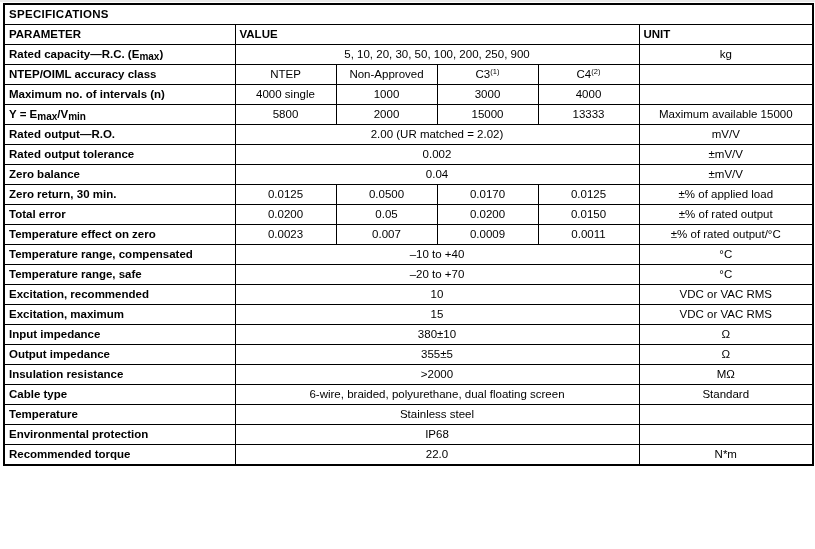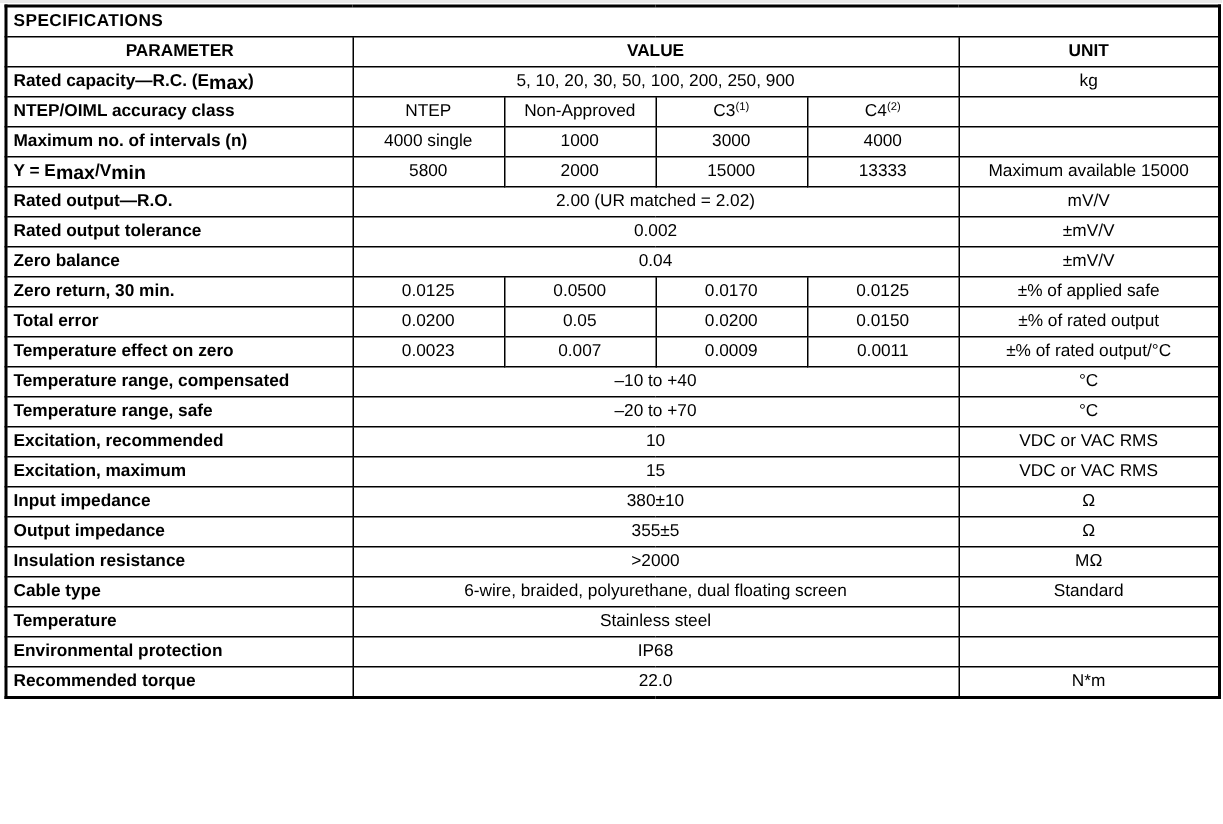--- a/index.html
+++ b/index.html
@@ -44,33 +44,33 @@
     height: 17px;
     font-size: 14px;
     font-weight: bold;
     text-align: left;
     padding-left: 6px;
     border-bottom: 3px solid #000000;
     letter-spacing: 0.3px;
   }
   td.head-cell {
     font-weight: bold;
-    text-align: center;
+    text-align: left;
   }
   td.param {
     font-weight: bold;
     text-align: left;
     padding-left: 6px;
   }
   td.val, td.unit {
     text-align: center;
     font-weight: normal;
   }
   sub {
-    font-size: 13px;
+    font-size: 10px;
     vertical-align: -2px;
     line-height: 0;
   }
   sup {
     font-size: 7.5px;
     vertical-align: 4px;
     line-height: 0;
   }
   
   .top-strip {
@@ -149,21 +149,21 @@
             <td class="param">Zero balance</td>
             <td class="val" colspan="4">0.04</td>
             <td class="unit">±mV/V</td>
           </tr>
           <tr>
             <td class="param">Zero return, 30 min.</td>
             <td class="val">0.0125</td>
             <td class="val">0.0500</td>
             <td class="val">0.0170</td>
             <td class="val">0.0125</td>
-            <td class="unit">±% of applied safe</td>
+            <td class="unit">±% of applied load</td>
           </tr>
           <tr>
             <td class="param">Total error</td>
             <td class="val">0.0200</td>
             <td class="val">0.05</td>
             <td class="val">0.0200</td>
             <td class="val">0.0150</td>
             <td class="unit">±% of rated output</td>
           </tr>
           <tr>

